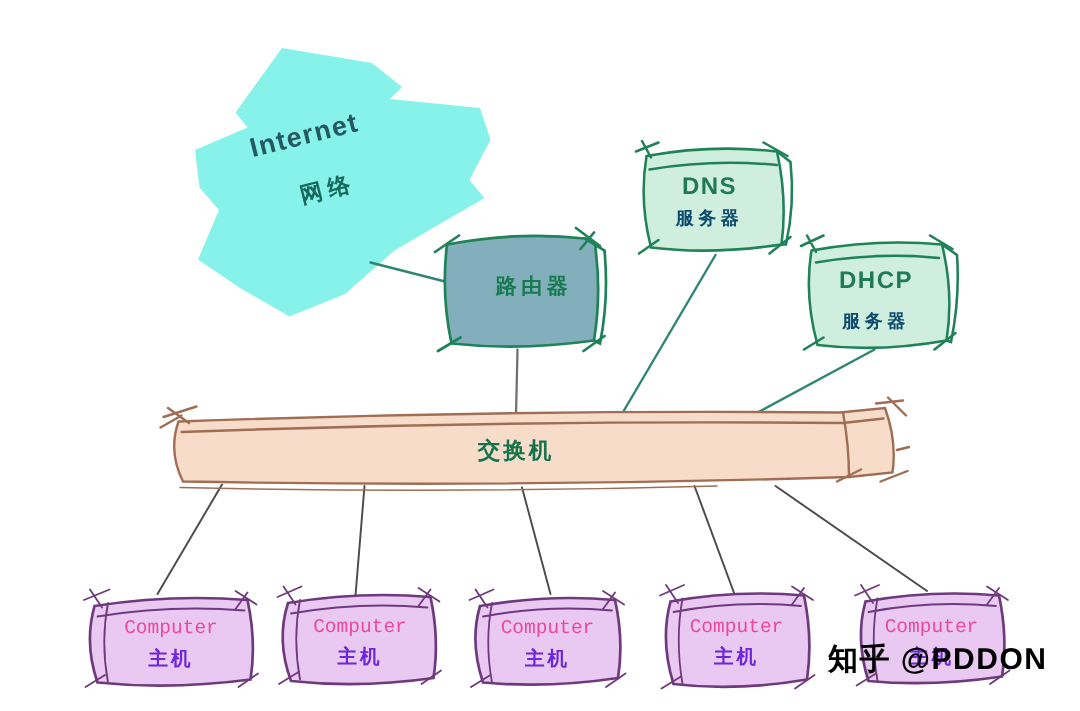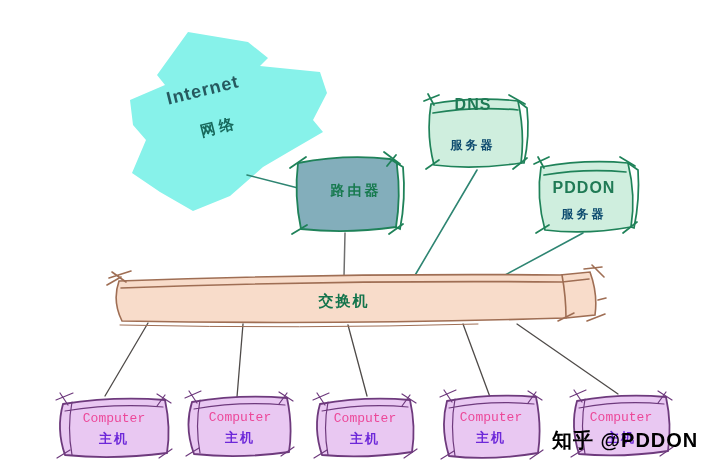--- a/index.html
+++ b/index.html
@@ -95,24 +95,24 @@
         <path d="M 570 397 L 586 390 M 574 390 L 582 402 M 658 391 L 672 400 M 666 392 L 658 403 M 571 457 L 584 449 M 660 456 L 673 447" stroke-width="1.2"></path>
       </g>
     </g>
   </svg>
 
   <div class="label t-internet" style="left:143px;top:81px;width:120px;">Internet</div>
   <div class="label t-wangluo" style="left:179px;top:119px;width:80px;">网络</div>
 
   <div class="label t-router" style="left:296px;top:183px;width:120px;">路由器</div>
 
-  <div class="label t-srv-big" style="left:423px;top:96px;width:100px;">DNS</div>
+  <div class="label t-srv-big" style="left:423px;top:116px;width:100px;">DNS</div>
   <div class="label t-srv-small" style="left:423px;top:139px;width:100px;">服务器</div>
 
-  <div class="label t-srv-big" style="left:534px;top:179px;width:100px;">PDDON</div>
+  <div class="label t-srv-big" style="left:534px;top:179px;width:100px;">DHCP</div>
   <div class="label t-srv-small" style="left:534px;top:208px;width:100px;">服务器</div>
 
   <div class="label t-switch" style="left:294px;top:293px;width:100px;">交换机</div>
 
   <div class="label t-comp" style="left:64px;top:412px;width:100px;">Computer</div>
   <div class="label t-host" style="left:64px;top:432px;width:100px;">主机</div>
 
   <div class="label t-comp" style="left:190px;top:411px;width:100px;">Computer</div>
   <div class="label t-host" style="left:190px;top:431px;width:100px;">主机</div>
 

